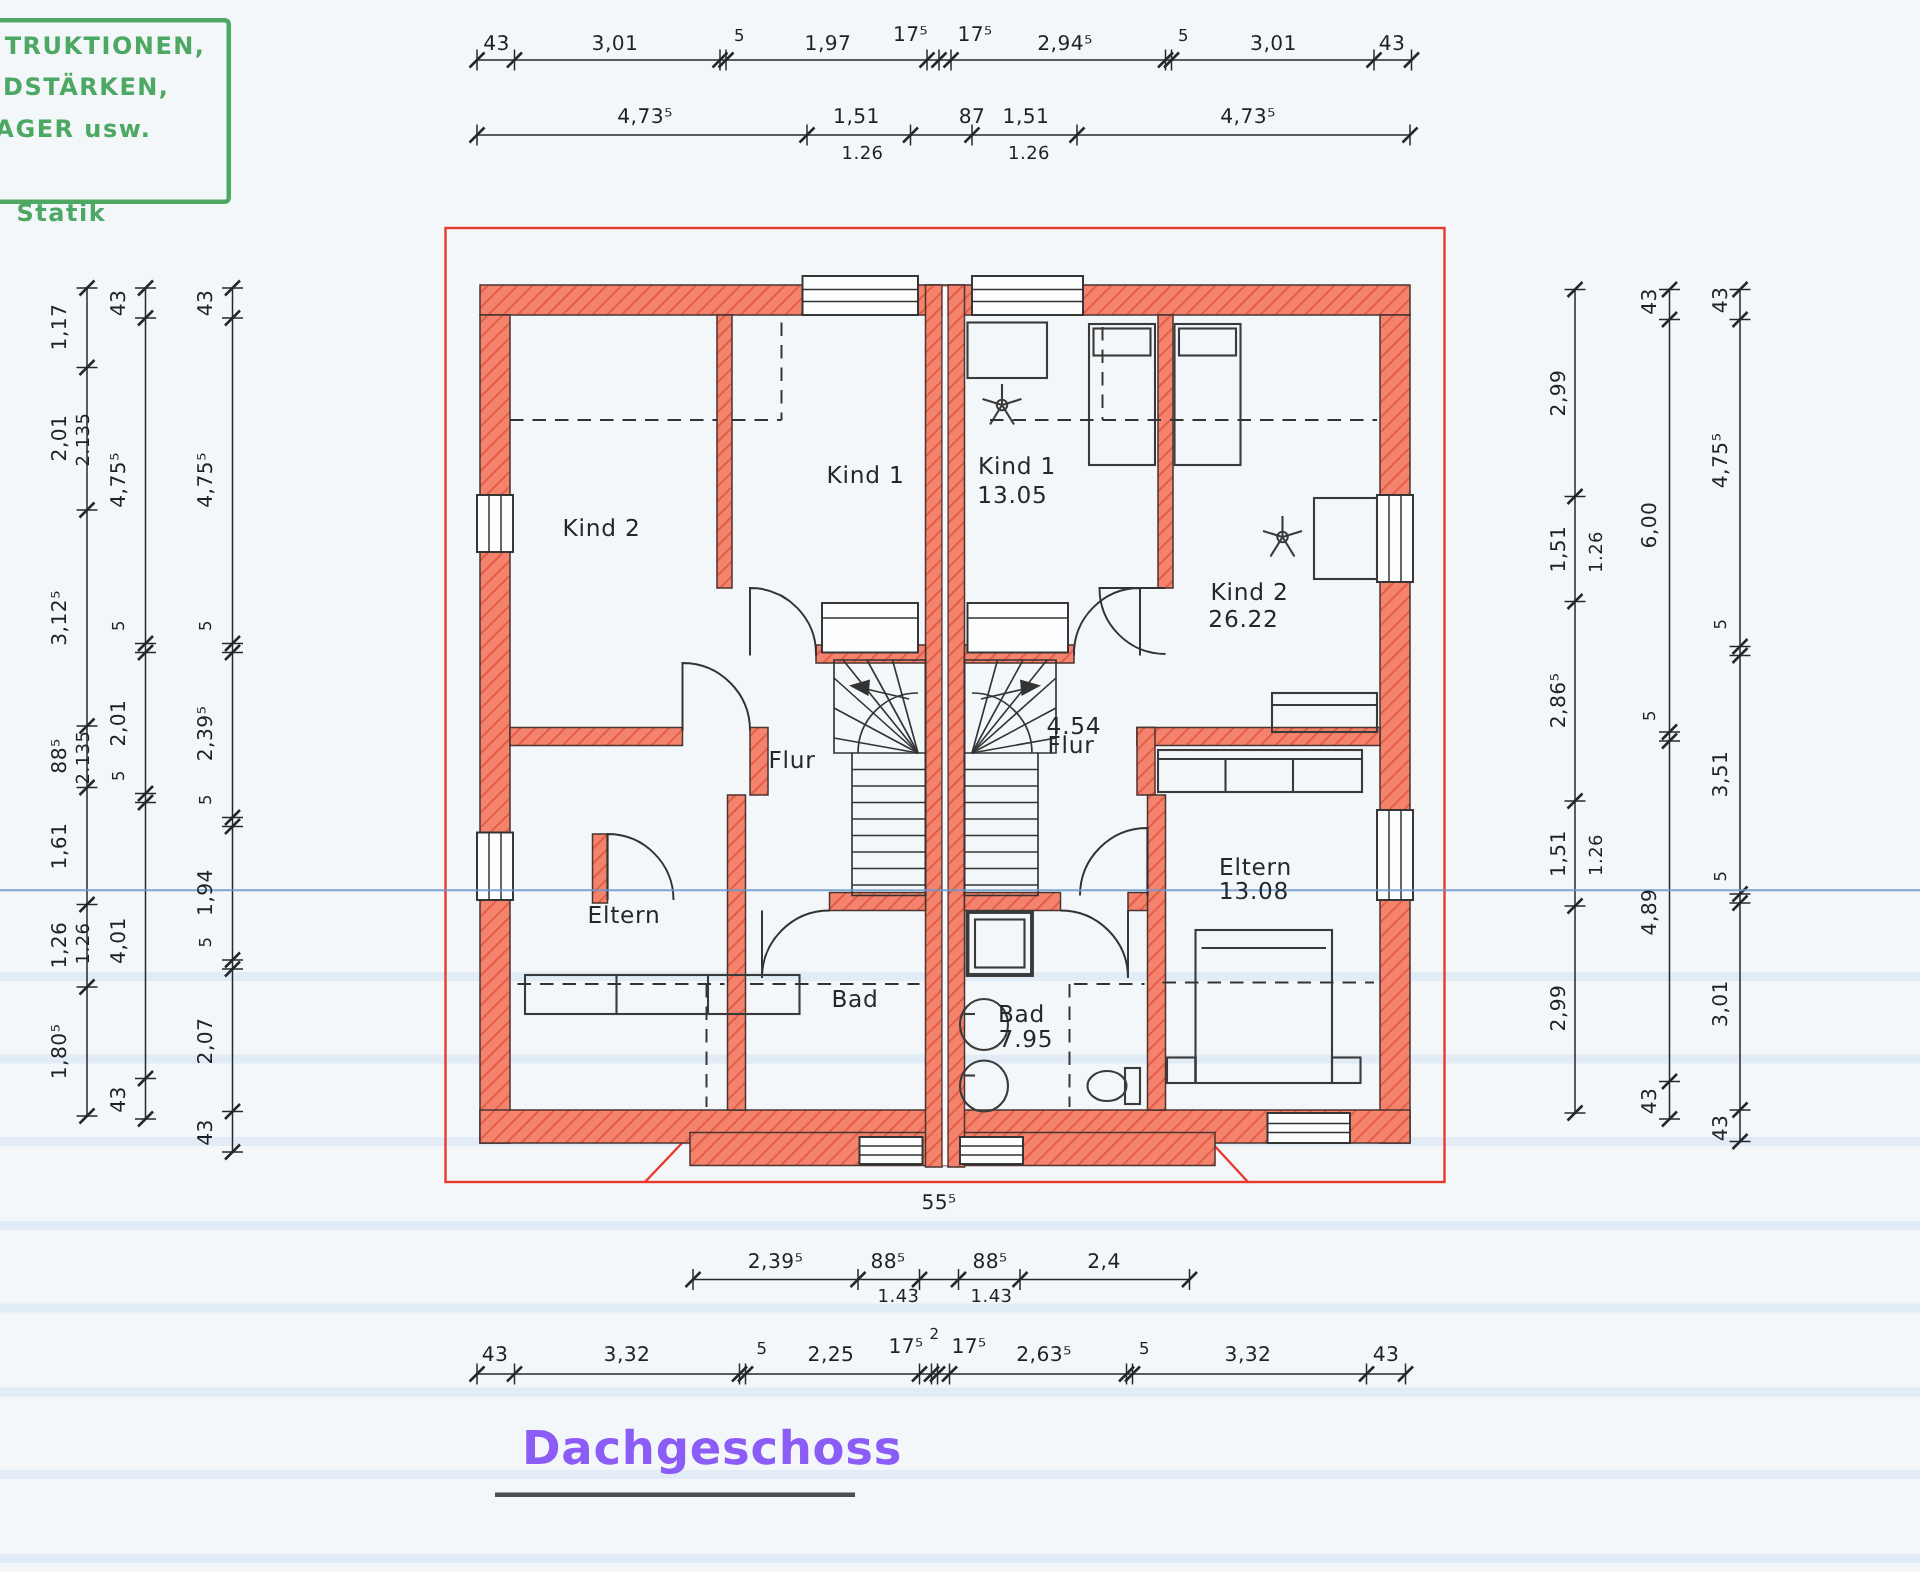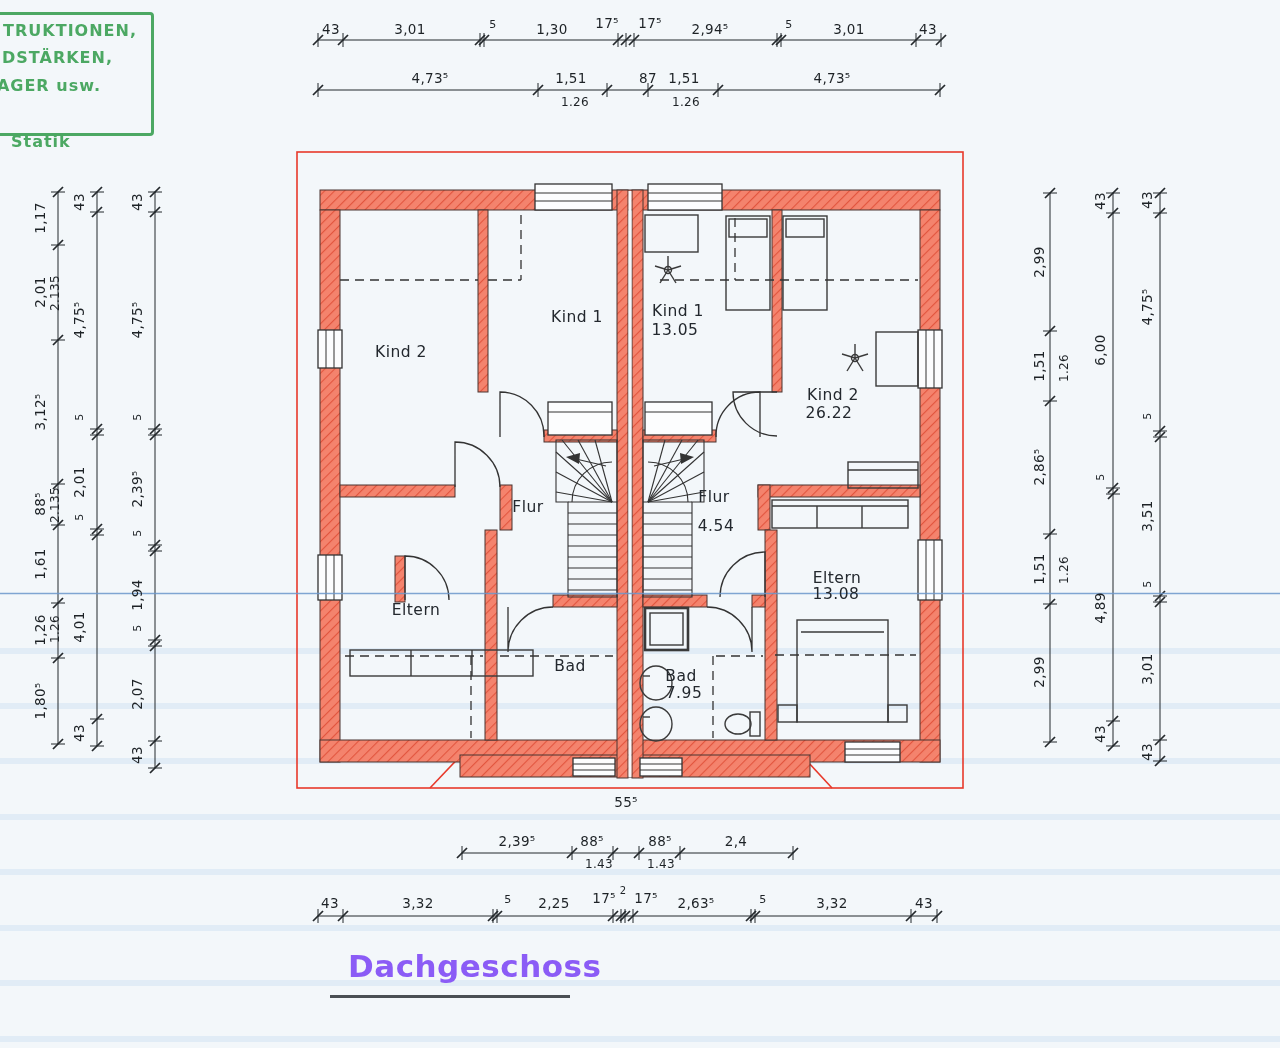--- a/index.html
+++ b/index.html
@@ -438,32 +438,32 @@
 </div>
 
 <span class="room" style="left:401px;top:352px">Kind 2</span>
 <span class="room" style="left:577px;top:317px">Kind 1</span>
 <span class="room" style="left:678px;top:311px">Kind 1</span>
 <span class="room" style="left:675px;top:330px">13.05</span>
 <span class="room" style="left:833px;top:395px">Kind 2</span>
 <span class="room" style="left:829px;top:413px">26.22</span>
 <span class="room" style="left:528px;top:507px">Flur</span>
 <span class="room" style="left:714px;top:497px">Flur</span>
-<span class="room" style="left:716px;top:526px">4.54</span>
+<span class="room" style="left:716px;top:484px">4.54</span>
 <span class="room" style="left:416px;top:610px">Eltern</span>
 <span class="room" style="left:570px;top:666px">Bad</span>
 <span class="room" style="left:681px;top:676px">Bad</span>
 <span class="room" style="left:684px;top:693px">7.95</span>
 <span class="room" style="left:837px;top:578px">Eltern</span>
 <span class="room" style="left:836px;top:594px">13.08</span>
 
 <span class="dim" style="left:331px;top:29px">43</span>
 <span class="dim" style="left:410px;top:29px">3,01</span>
 <span class="dim s5" style="left:493px;top:24px">5</span>
-<span class="dim" style="left:552px;top:29px">1,30</span>
+<span class="dim" style="left:552px;top:29px">1,97</span>
 <span class="dim" style="left:607px;top:23px">17⁵</span>
 <span class="dim" style="left:650px;top:23px">17⁵</span>
 <span class="dim" style="left:710px;top:29px">2,94⁵</span>
 <span class="dim s5" style="left:789px;top:24px">5</span>
 <span class="dim" style="left:849px;top:29px">3,01</span>
 <span class="dim" style="left:928px;top:29px">43</span>
 
 <span class="dim" style="left:430px;top:78px">4,73⁵</span>
 <span class="dim" style="left:571px;top:78px">1,51</span>
 <span class="dim" style="left:648px;top:78px">87</span>

